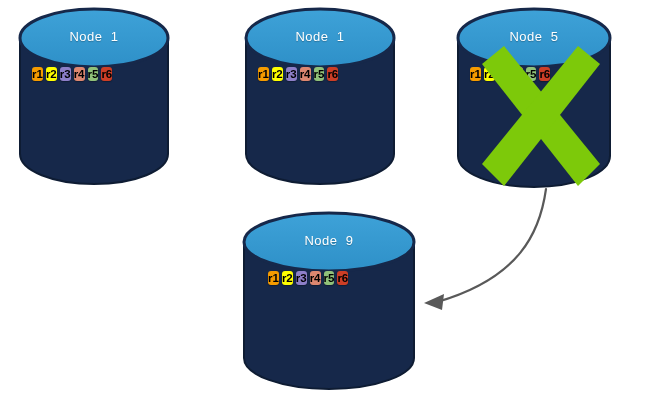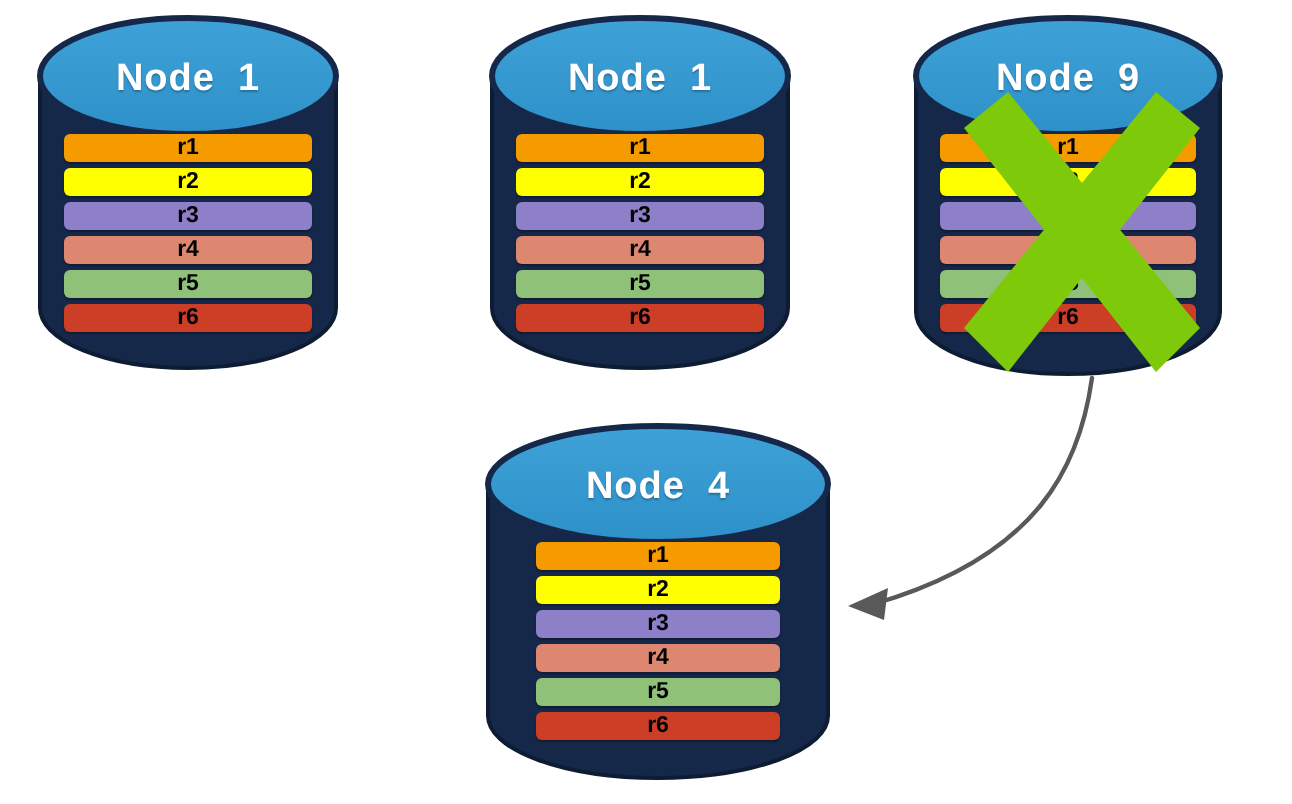--- a/index.html
+++ b/index.html
@@ -25,34 +25,34 @@
     left: 0;
     top: 0;
     overflow: visible;
   }
   .node-title {
     position: absolute;
     left: 0;
     width: 100%;
     text-align: center;
     color: #ffffff;
-    font-weight: bold;
-    font-size: 19px;
+    font-weight: normal;
+    font-size: 13px;
     letter-spacing: 0.5px;
     white-space: pre;
     text-shadow: 0 1px 1px rgba(0,0,0,0.25);
     pointer-events: none;
   }
   .rows {
     position: absolute;
     left: 0;
     width: 100%;
     box-sizing: border-box;
     display: flex;
-    flex-direction: column;
+    flex-direction: row;
     gap: 3px;
     padding: 0 14px;
   }
   .row {
     height: 14px;
     border-radius: 3px;
     color: #000000;
     font-size: 11.5px;
     font-weight: bold;
     line-height: 14px;
@@ -129,21 +129,21 @@
     <svg class="node-svg" width="156" height="184" viewBox="0 0 156 184">
       <defs>
         <linearGradient id="topg3" x1="0" y1="0" x2="0" y2="1">
           <stop offset="0%" stop-color="#3EA2D8"></stop>
           <stop offset="100%" stop-color="#2E90C8"></stop>
         </linearGradient>
       </defs>
       <path d="M2,32 L2,150 A76,31 0 0 0 154,150 L154,32 Z" fill="#16284A" stroke="#0E1C33" stroke-width="2"></path>
       <ellipse cx="78" cy="32" rx="76" ry="29" fill="url(#topg3)" stroke="#16284A" stroke-width="3"></ellipse>
     </svg>
-    <div class="node-title" style="top:23px;">Node  9</div>
+    <div class="node-title" style="top:23px;">Node  5</div>
     <div class="rows" style="top:61px;">
       <div class="row" style="background:#F59B00;">r1</div>
       <div class="row" style="background:#FFFF00;">r2</div>
       <div class="row" style="background:#8D7FC8;">r3</div>
       <div class="row" style="background:#DD8770;">r4</div>
       <div class="row" style="background:#90C179;">r5</div>
       <div class="row" style="background:#CC3E26;">r6</div>
     </div>
 
     <svg class="fail-x" style="left:26px; top:40px;" width="118" height="140" viewBox="0 0 118 140">
@@ -158,21 +158,21 @@
     <svg class="node-svg" width="174" height="182" viewBox="0 0 174 182">
       <defs>
         <linearGradient id="topg4" x1="0" y1="0" x2="0" y2="1">
           <stop offset="0%" stop-color="#3EA2D8"></stop>
           <stop offset="100%" stop-color="#2E90C8"></stop>
         </linearGradient>
       </defs>
       <path d="M2,32 L2,148 A85,31 0 0 0 172,148 L172,32 Z" fill="#16284A" stroke="#0E1C33" stroke-width="2"></path>
       <ellipse cx="87" cy="32" rx="85" ry="29" fill="url(#topg4)" stroke="#16284A" stroke-width="3"></ellipse>
     </svg>
-    <div class="node-title" style="top:23px;">Node  4</div>
+    <div class="node-title" style="top:23px;">Node  9</div>
     <div class="rows" style="top:61px; padding:0 26px;">
       <div class="row" style="background:#F59B00;">r1</div>
       <div class="row" style="background:#FFFF00;">r2</div>
       <div class="row" style="background:#8D7FC8;">r3</div>
       <div class="row" style="background:#DD8770;">r4</div>
       <div class="row" style="background:#90C179;">r5</div>
       <div class="row" style="background:#CC3E26;">r6</div>
     </div>
   </div>
 

